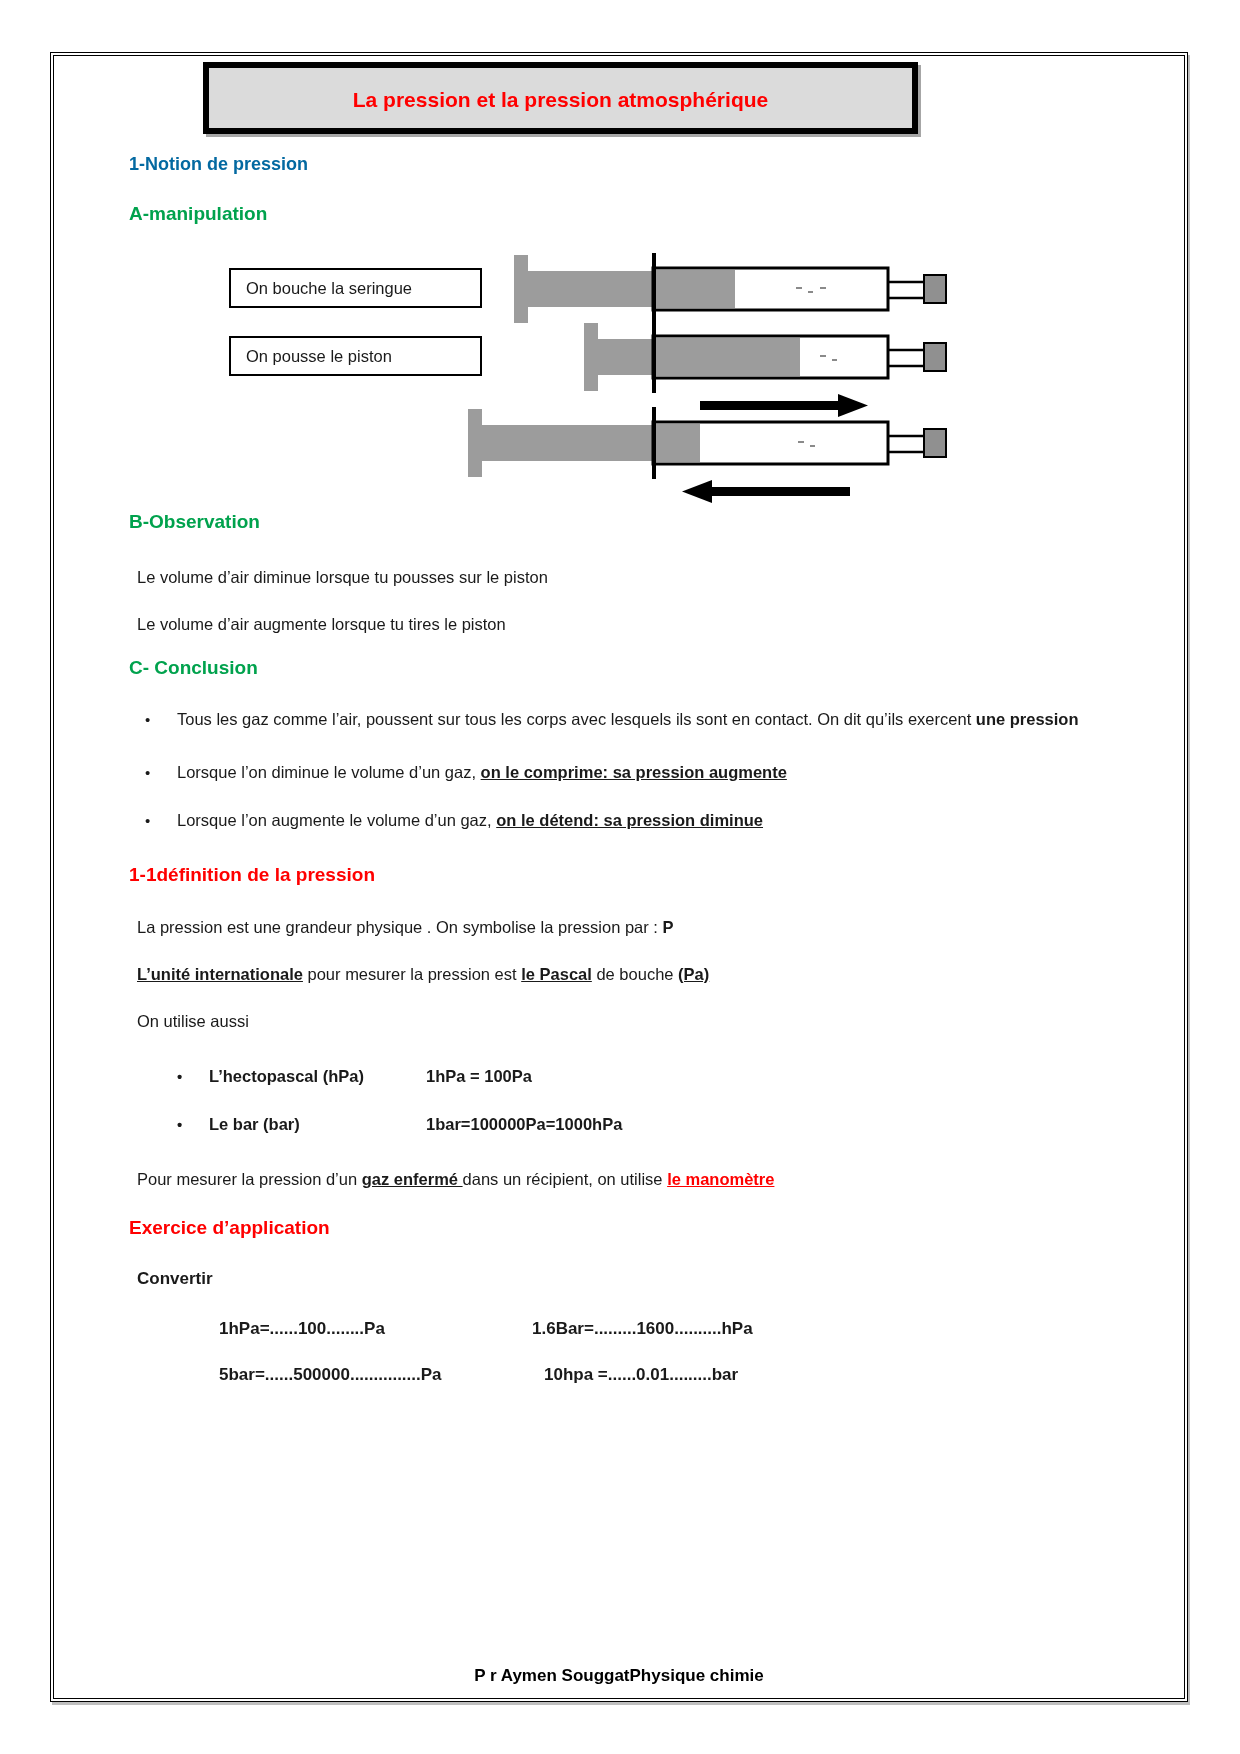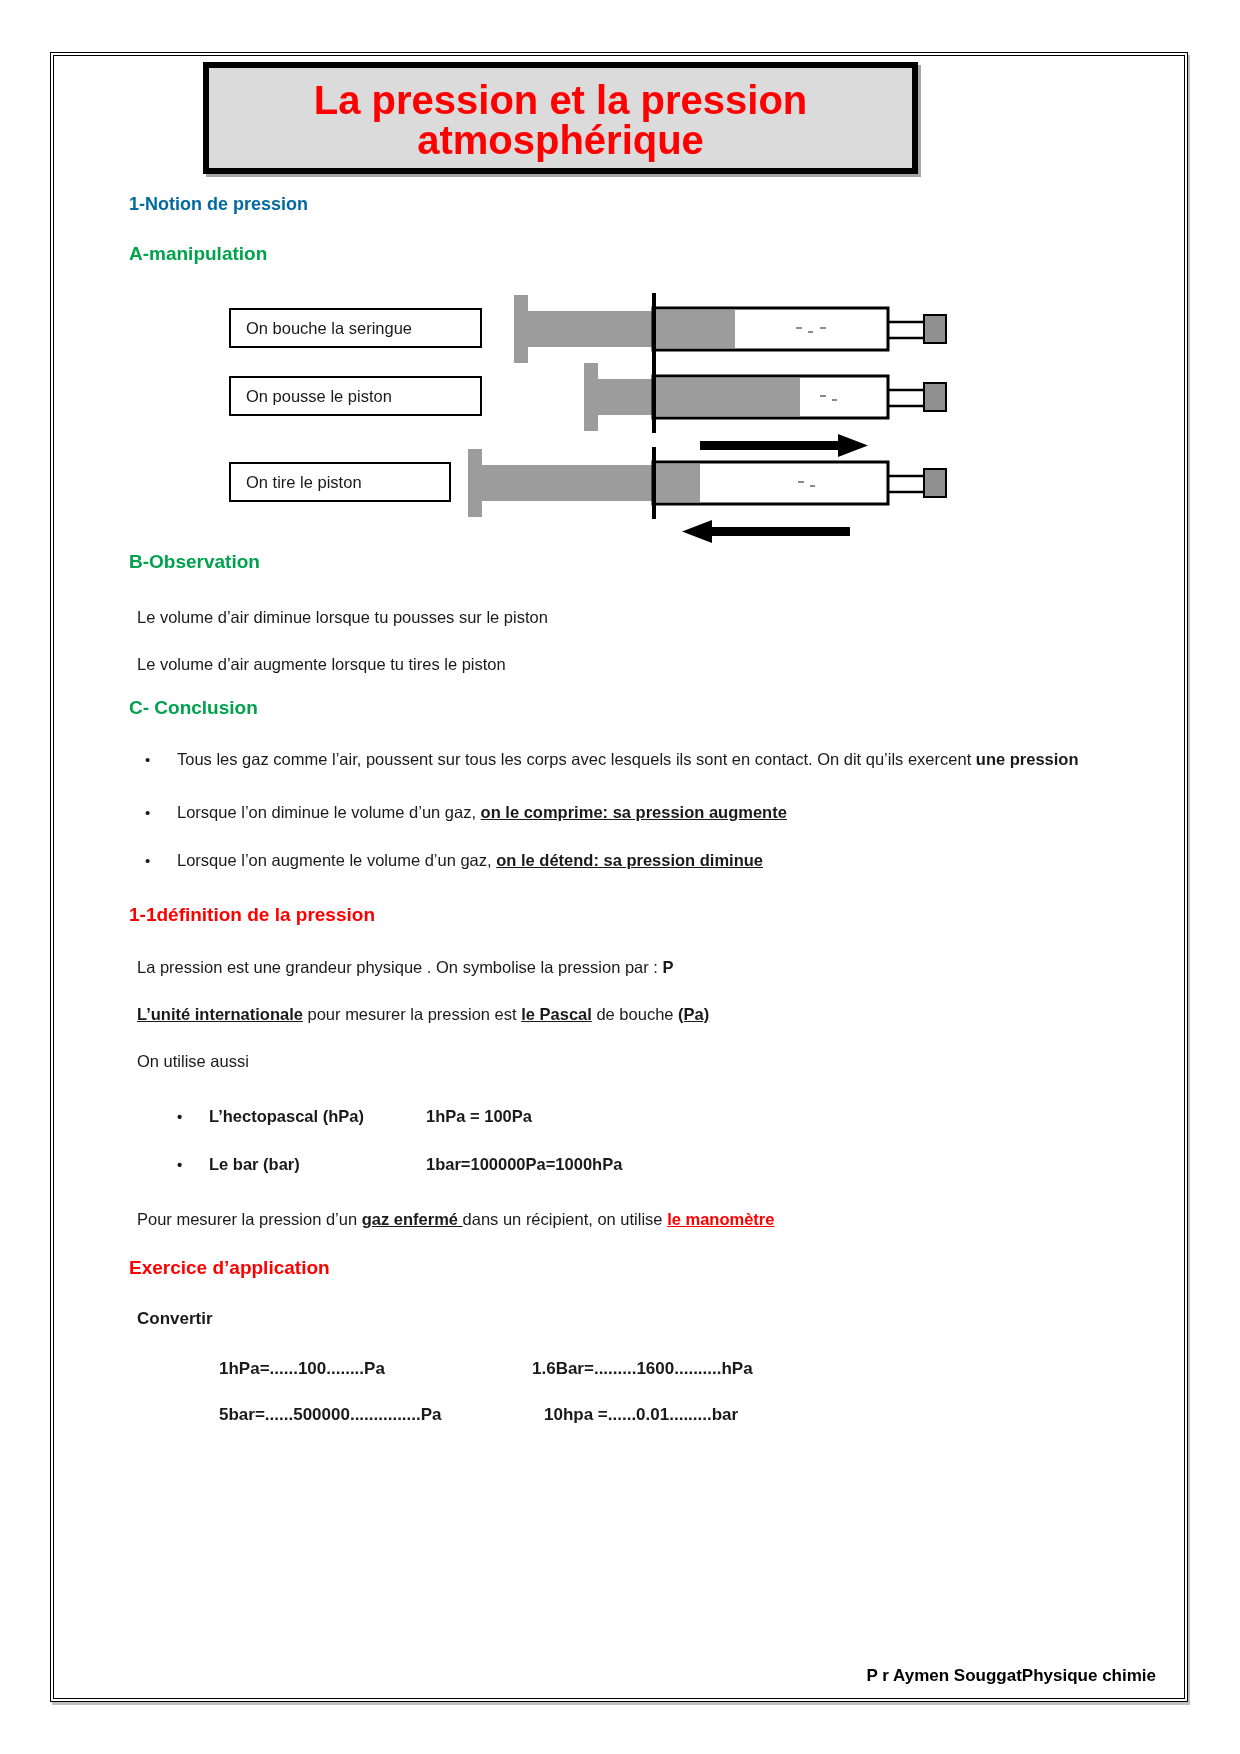--- a/index.html
+++ b/index.html
@@ -17,21 +17,21 @@
     position:relative;overflow:hidden;
   }
   .content{padding:2px 58px 0 75px;}
 
   .title-box{
     margin:4px 0 0 74px;width:715px;box-sizing:border-box;
     border:6px solid #000;background:#dbdbdb;
     padding:12px 8px 8px;text-align:center;
     box-shadow:3px 3px 0 rgba(0,0,0,0.35);
   }
-  .title-fr{font-size:40px;font-weight:bold;color:#ff0000;line-height:40px;}
+  .title-fr{font-size:21px;font-weight:bold;color:#ff0000;line-height:40px;}
   .title-ar{font-size:28px;font-weight:bold;color:#ff0000;line-height:42px;direction:rtl;}
 
   .h-red{font-size:18px;font-weight:bold;color:#0369a1;line-height:24px;}
   .h-red-lg{font-size:19px;font-weight:bold;color:#ff0000;line-height:26px;}
   .h-green{font-size:19px;font-weight:bold;color:#00a24d;line-height:24px;}
 
   p{margin:8px;font-size:16.5px;line-height:39px;}
   .b{font-weight:bold;}
   .bu{font-weight:bold;text-decoration:underline;}
   .red-bu{font-weight:bold;text-decoration:underline;color:#ff0000;}
@@ -49,21 +49,21 @@
   .bullet .dot{position:absolute;left:8px;top:0;font-size:15px;}
   .bullet-ind{position:relative;padding-left:72px;}
   .bullet-ind .dot{position:absolute;left:40px;top:0;font-size:15px;}
   .unit-label{display:inline-block;width:217px;}
 
   .conv-row{display:flex;margin-top:16px;padding-left:90px;font-size:17px;font-weight:bold;line-height:30px;}
   .conv-row .c1{width:313px;}
 
   .footer{
     position:absolute;left:28px;right:28px;bottom:12px;
-    display:flex;justify-content:flex-end;
+    display:flex;justify-content:center;
     font-size:17px;font-weight:bold;color:#000;
   }
 </style>
 </head>
 <body>
 
 <div class="frame">
 <div class="frame-inner">
 <div class="content">
 
@@ -111,23 +111,20 @@
       <g fill="#8a8a8a">
         <rect x="352" y="36" width="6" height="2"></rect>
               <rect x="364" y="40" width="5" height="2"></rect>
       </g>
       <g>
         <rect x="232" y="82" width="140" height="9" fill="#000"></rect>
         <polygon points="370,75 400,86.5 370,98" fill="#000"></polygon>
       </g>
     </svg>
 
-    <div class="fig-label" style="top:162px;width:222px;">
-      <span>On tire le piston</span>
-    </div>
     <svg class="syr" style="top:145px;" viewBox="0 0 480 100">
       <rect x="0" y="4" width="14" height="68" fill="#9c9c9c"></rect>
       <rect x="14" y="20" width="173" height="36" fill="#9c9c9c"></rect>
       <rect x="187" y="19" width="45" height="38" fill="#9c9c9c"></rect>
       <rect x="185" y="17" width="235" height="42" fill="none" stroke="#000" stroke-width="3"></rect>
       <line x1="186" y1="2" x2="186" y2="74" stroke="#000" stroke-width="4"></line>
       <line x1="420" y1="31" x2="456" y2="31" stroke="#000" stroke-width="2.5"></line>
       <line x1="420" y1="47" x2="456" y2="47" stroke="#000" stroke-width="2.5"></line>
       <rect x="456" y="24" width="22" height="28" fill="#909090" stroke="#000" stroke-width="2"></rect>
       <g fill="#8a8a8a">

